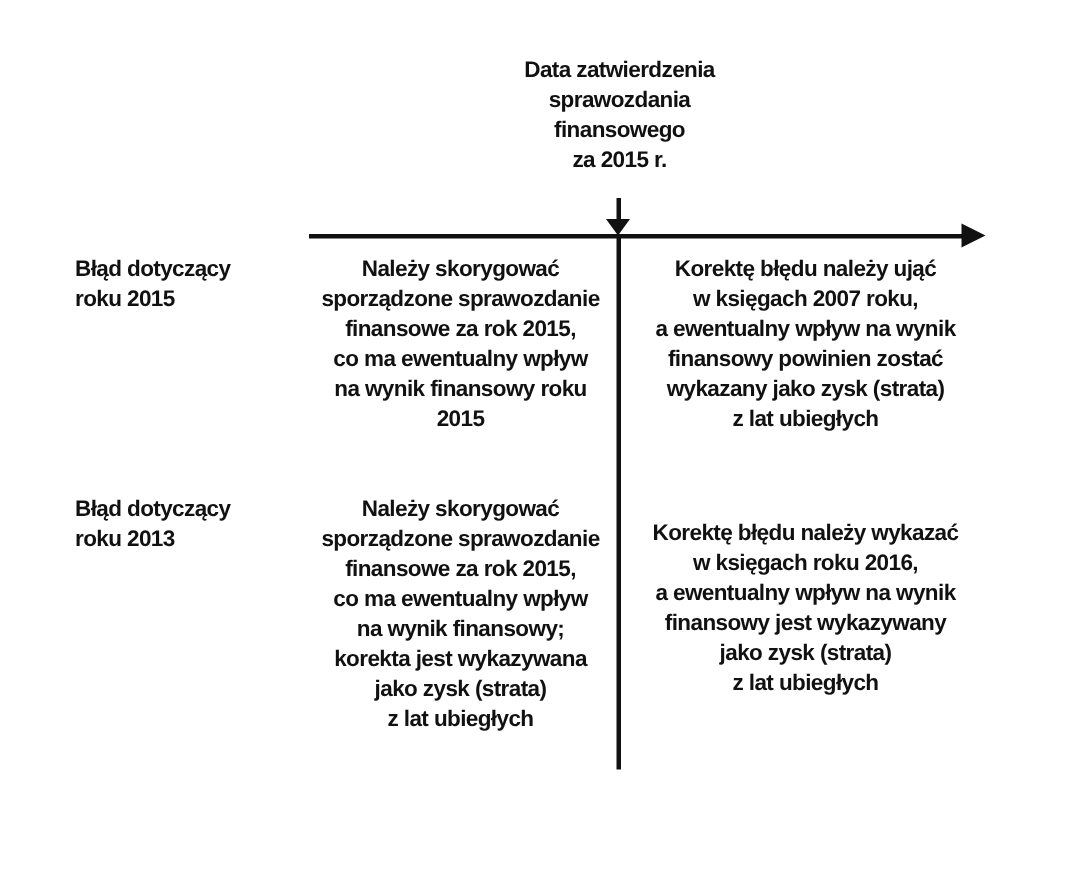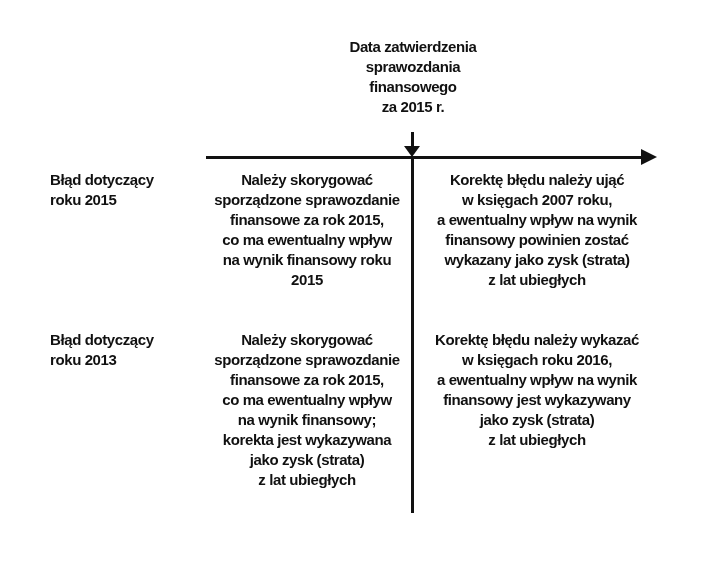--- a/index.html
+++ b/index.html
@@ -79,21 +79,21 @@
     border-top: 11px solid #111111;
     border-left: 8.5px solid transparent;
     border-right: 8.5px solid transparent;
   }
   
   .label-row1 { left: 50px;  top: 170px; text-align: left; }
   .before-row1 { left: 307px; top: 170px; }
   .after-row1  { left: 537px; top: 170px; }
   .label-row2 { left: 50px;  top: 330px; text-align: left; }
   .before-row2 { left: 307px; top: 330px; }
-  .after-row2  { left: 537px; top: 330px; text-align: center; }
+  .after-row2  { left: 537px; top: 346px; text-align: center; }
 </style>
 </head>
 <body>
 
 <div class="canvas">
 
   <div class="txt centered title">Data zatwierdzenia
 sprawozdania
 finansowego
 za 2015 r.</div>

